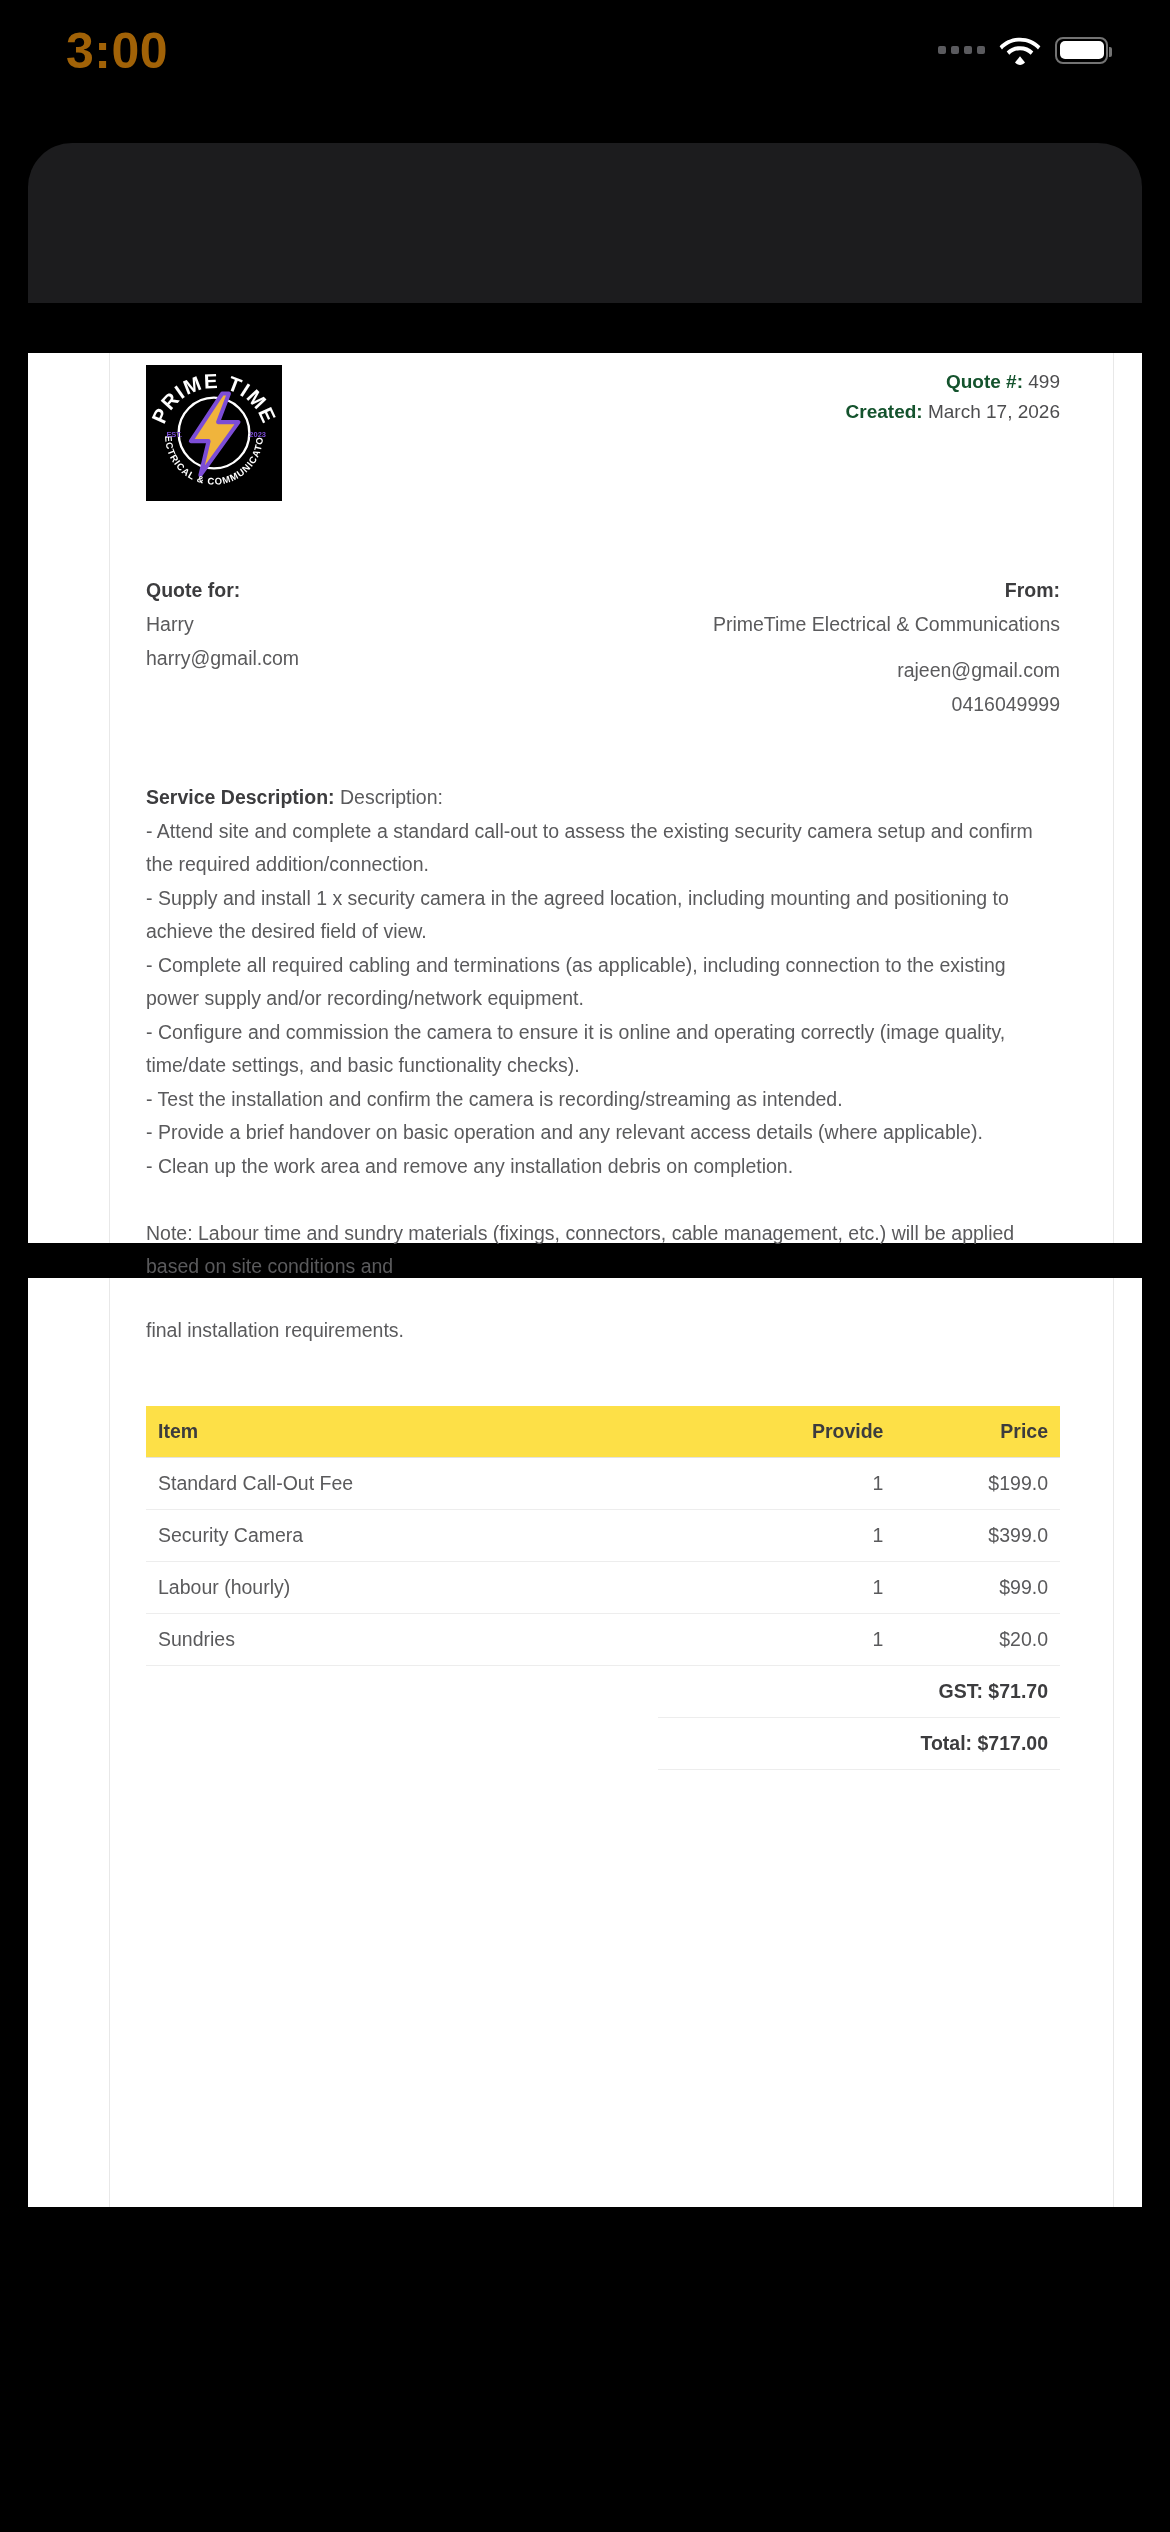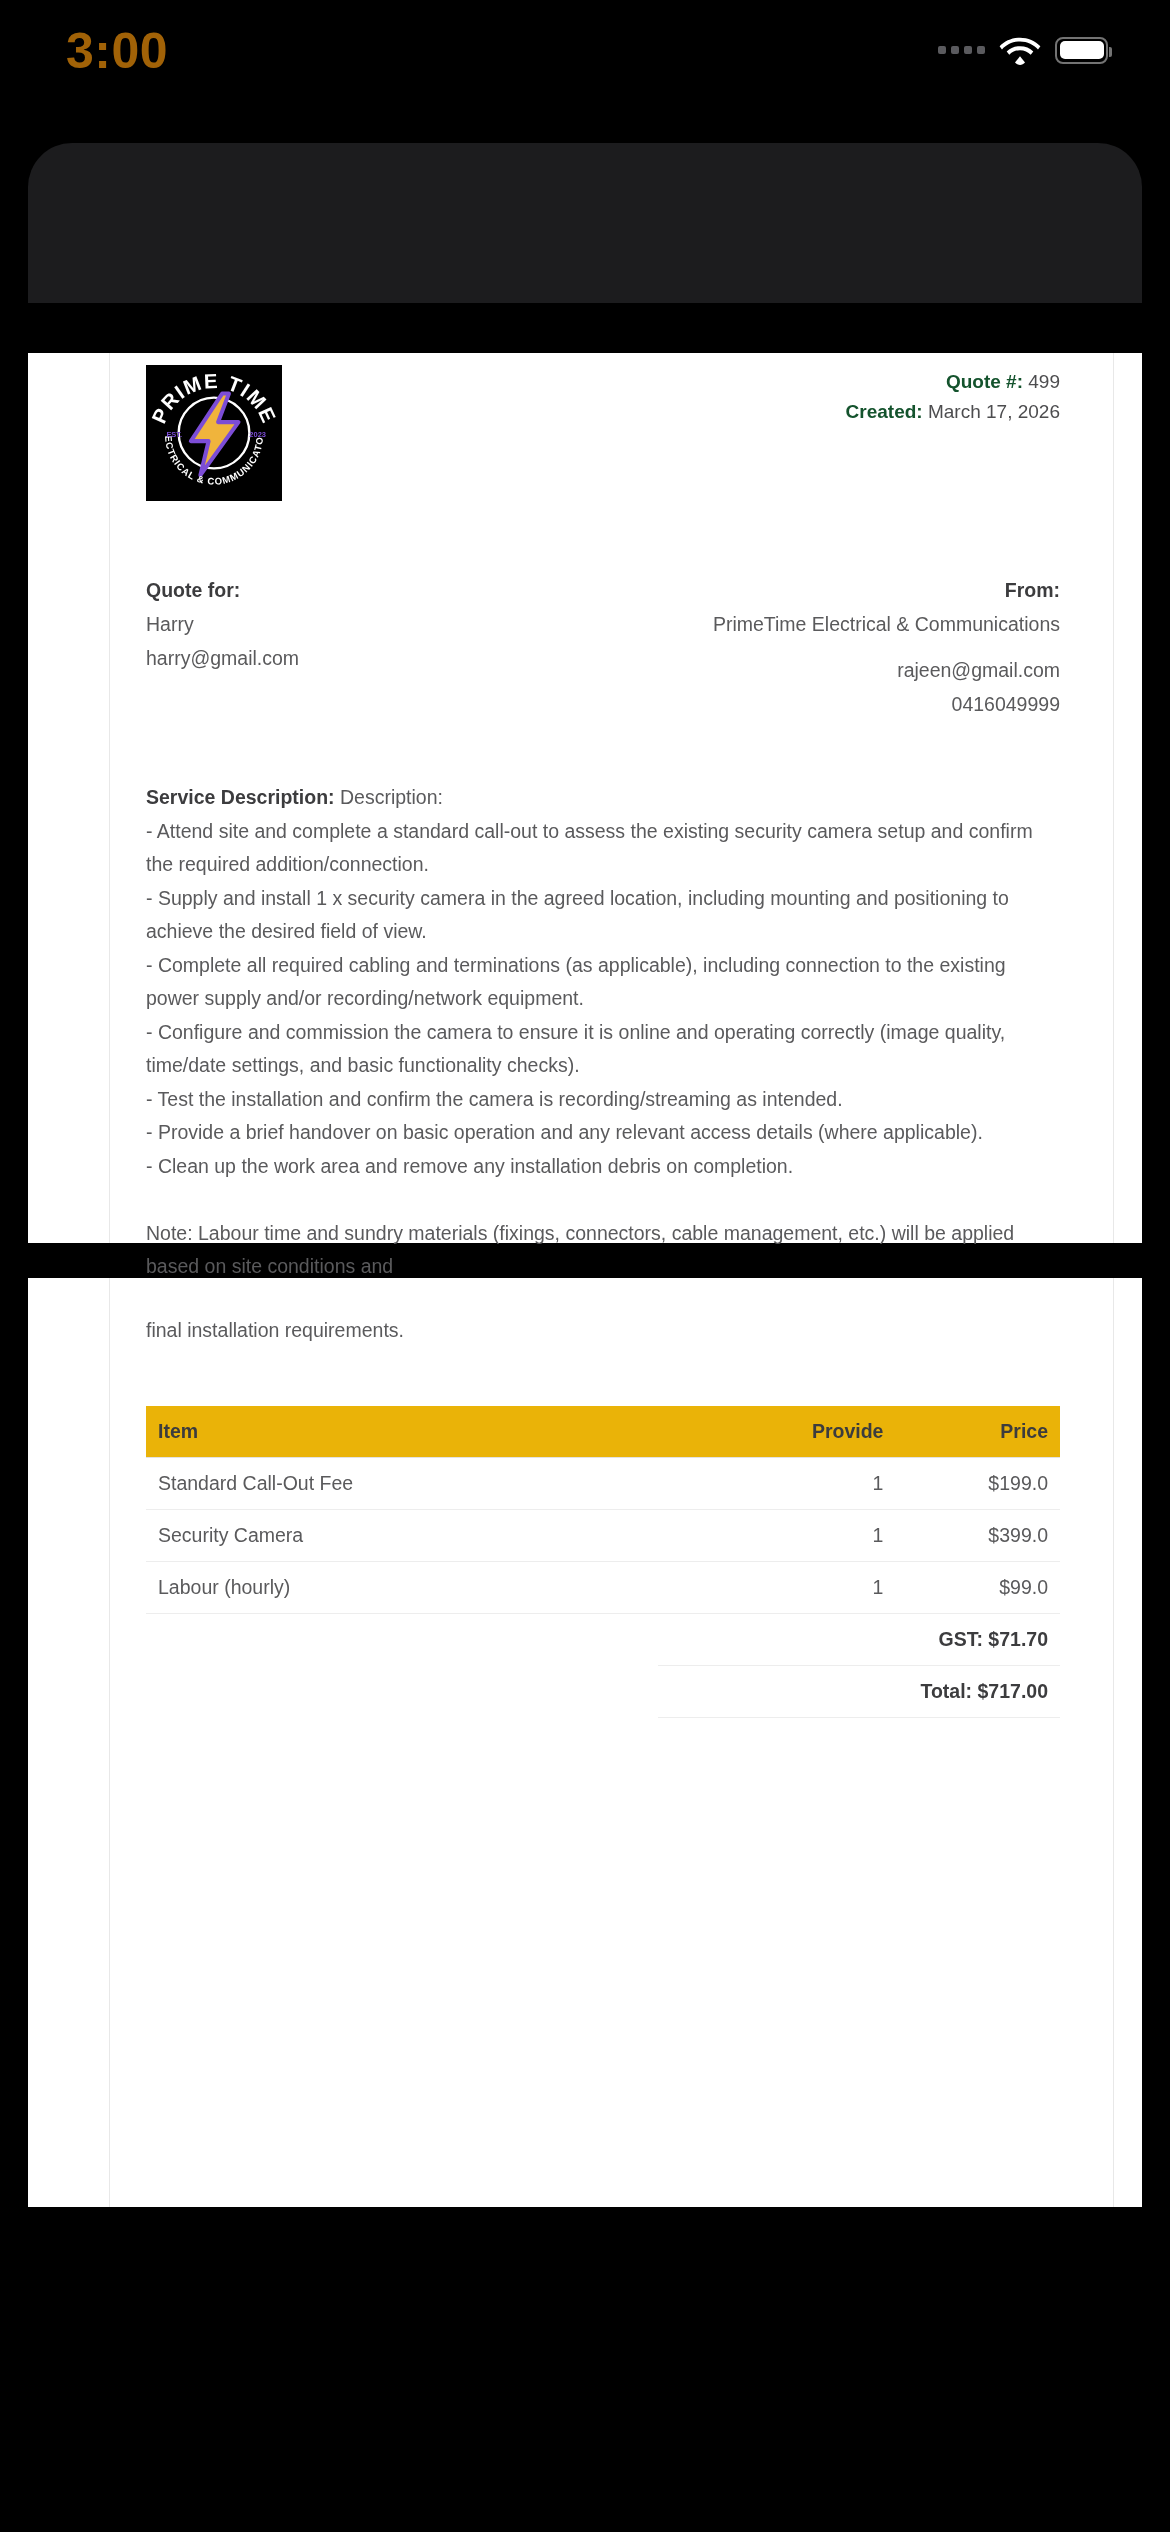--- a/index.html
+++ b/index.html
@@ -150,21 +150,21 @@
 
   
   table.items {
     width: 100%;
     border-collapse: collapse;
     margin-top: 58px;
     font-size: 19.5px;
     color: #5a5a5c;
   }
   table.items th {
-    background: #eab308;
+    background: #fde047;
     color: #3c3c3e;
     font-weight: 700;
     padding: 14px 12px;
     text-align: left;
     border-bottom: 1px solid #e2e2e2;
   }
   table.items th.num, table.items td.num { text-align: right; }
   table.items td {
     padding: 14px 12px;
     border-bottom: 1px solid #ededed;
@@ -319,20 +319,25 @@
               <tr>
                 <td>Security Camera</td>
                 <td class="num">1</td>
                 <td class="num">$399.0</td>
               </tr>
               <tr>
                 <td>Labour (hourly)</td>
                 <td class="num">1</td>
                 <td class="num">$99.0</td>
               </tr>
+              <tr>
+                <td>Sundries</td>
+                <td class="num">1</td>
+                <td class="num">$20.0</td>
+              </tr>
               <tr class="total-row">
                 <td class="empty"></td>
                 <td colspan="2">GST: $71.70</td>
               </tr>
               <tr class="total-row">
                 <td class="empty"></td>
                 <td colspan="2">Total: $717.00</td>
               </tr>
             </tbody>
           </table>

